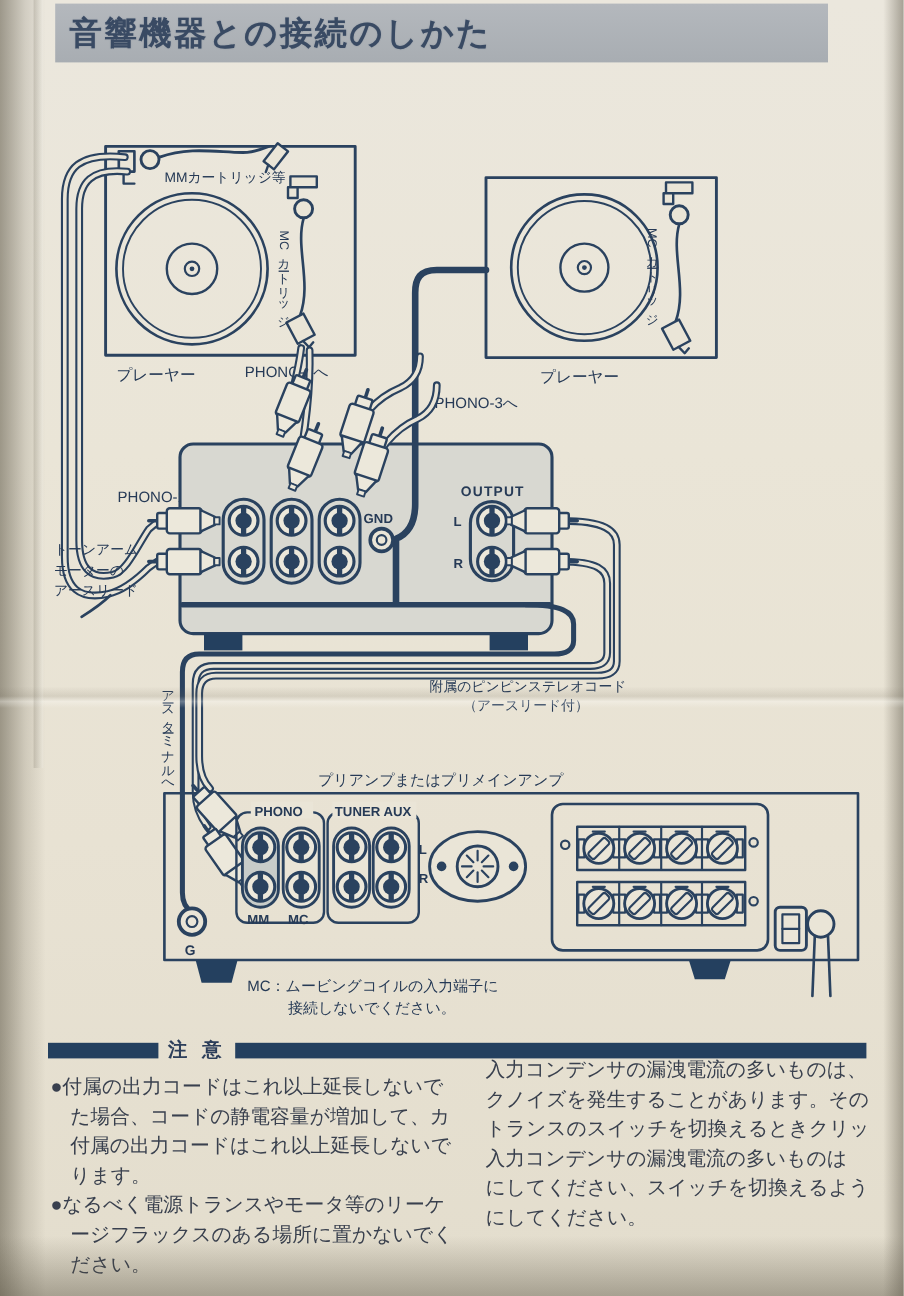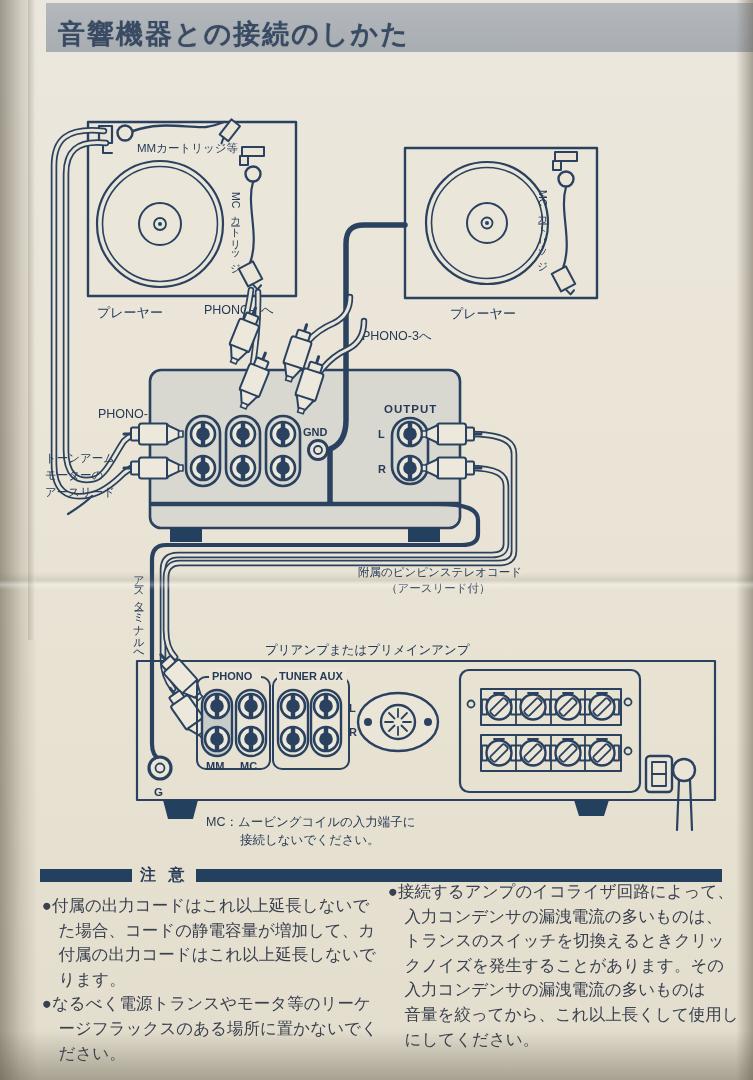--- a/index.html
+++ b/index.html
@@ -1,22 +1,22 @@
 <!DOCTYPE html>
 <html><head>
 <meta charset="utf-8">
 <style>
   html,body{margin:0;padding:0;}
   body{width:753px;height:1080px;overflow:hidden;font-family:"Liberation Sans","DejaVu Sans",sans-serif;}
   .page{position:absolute;top:0;left:0;width:753px;height:1080px;
         background:linear-gradient(180deg,#ebe7dd 0%,#eae5d7 35%,#e8e2d3 65%,#e3ddcd 100%);}
   
-  .title-bar{position:absolute;left:46px;top:3px;width:707px;height:49px;
+  .title-bar{position:absolute;left:46px;top:3px;width:644px;height:49px;
              background:linear-gradient(180deg,#b4b8bd,#a8adb2);
-             display:flex;align-items:flex-end;}
+             display:flex;align-items:center;}
   .title-bar span{font-size:27px;font-weight:bold;color:#394a63;letter-spacing:2px;padding-left:12px;
                   text-shadow:0 0 1px rgba(57,74,99,.4);}
   
   svg.diagram{position:absolute;left:0;top:0;}
   .lbl{font-family:"Liberation Sans","DejaVu Sans",sans-serif;fill:#263a56;}
   .vlbl{writing-mode:tb;glyph-orientation-vertical:0;}
   
   .caution-header{position:absolute;left:40px;top:862px;width:682px;height:26px;display:flex;align-items:center;}
   .cbar{background:#24405f;height:13px;}
   .cbar-l{width:92px;}
@@ -312,26 +312,25 @@
     <div>●付属の出力コードはこれ以上延長しないで</div>
     <div>　た場合、コードの静電容量が増加して、カ</div>
     <div>　付属の出力コードはこれ以上延長しないで</div>
     <div>　ります。</div>
     <div>●なるべく電源トランスやモータ等のリーケ</div>
     <div>　ージフラックスのある場所に置かないでく</div>
     <div>　ださい。</div>
   </div>
 
   <div class="col col-right">
-    <div>●接続するアンプのイコライザ回路によって、</div>
     <div>　入力コンデンサの漏洩電流の多いものは、</div>
+    <div>　クノイズを発生することがあります。その</div>
     <div>　トランスのスイッチを切換えるときクリッ</div>
-    <div>　クノイズを発生することがあります。その</div>
     <div>　入力コンデンサの漏洩電流の多いものは</div>
-    <div>　音量を絞ってから、これ以上長くして使用し</div>
+    <div>　にしてください、スイッチを切換えるよう</div>
     <div>　にしてください。</div>
   </div>
 
   <div class="ov shade-left"></div>
   <div class="ov shade-bottom"></div>
   <div class="ov shade-right"></div>
   <div class="ov crease-h"></div>
   <div class="ov crease-v"></div>
 </div>
 

